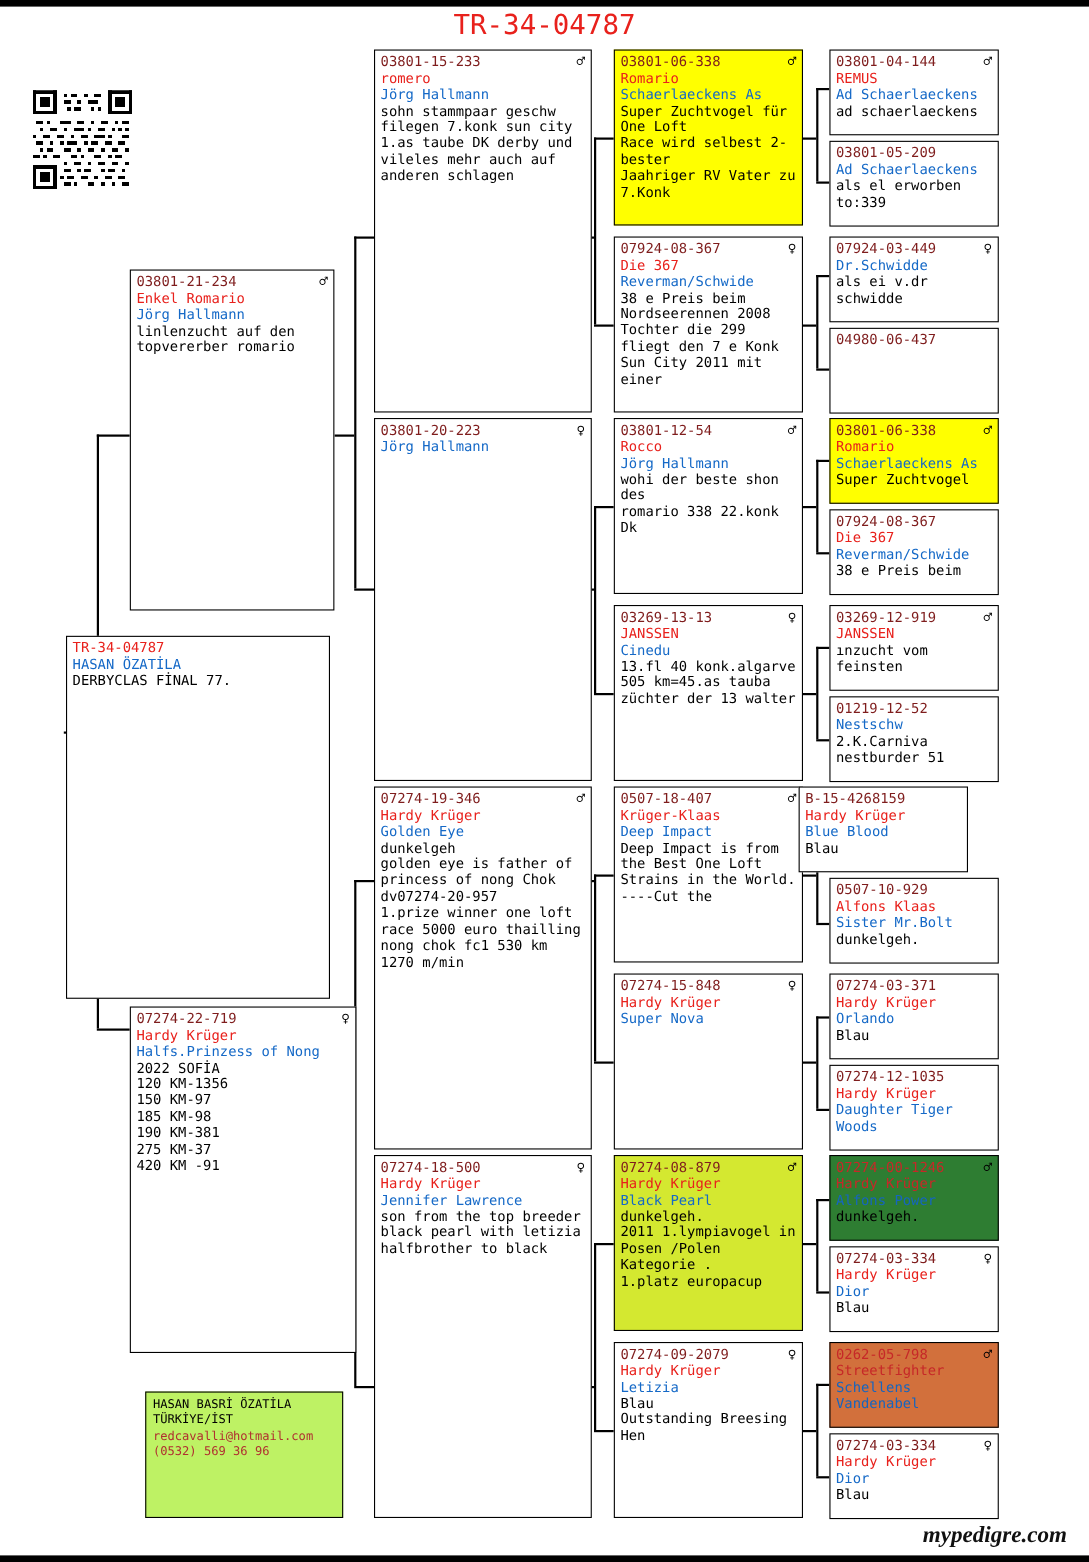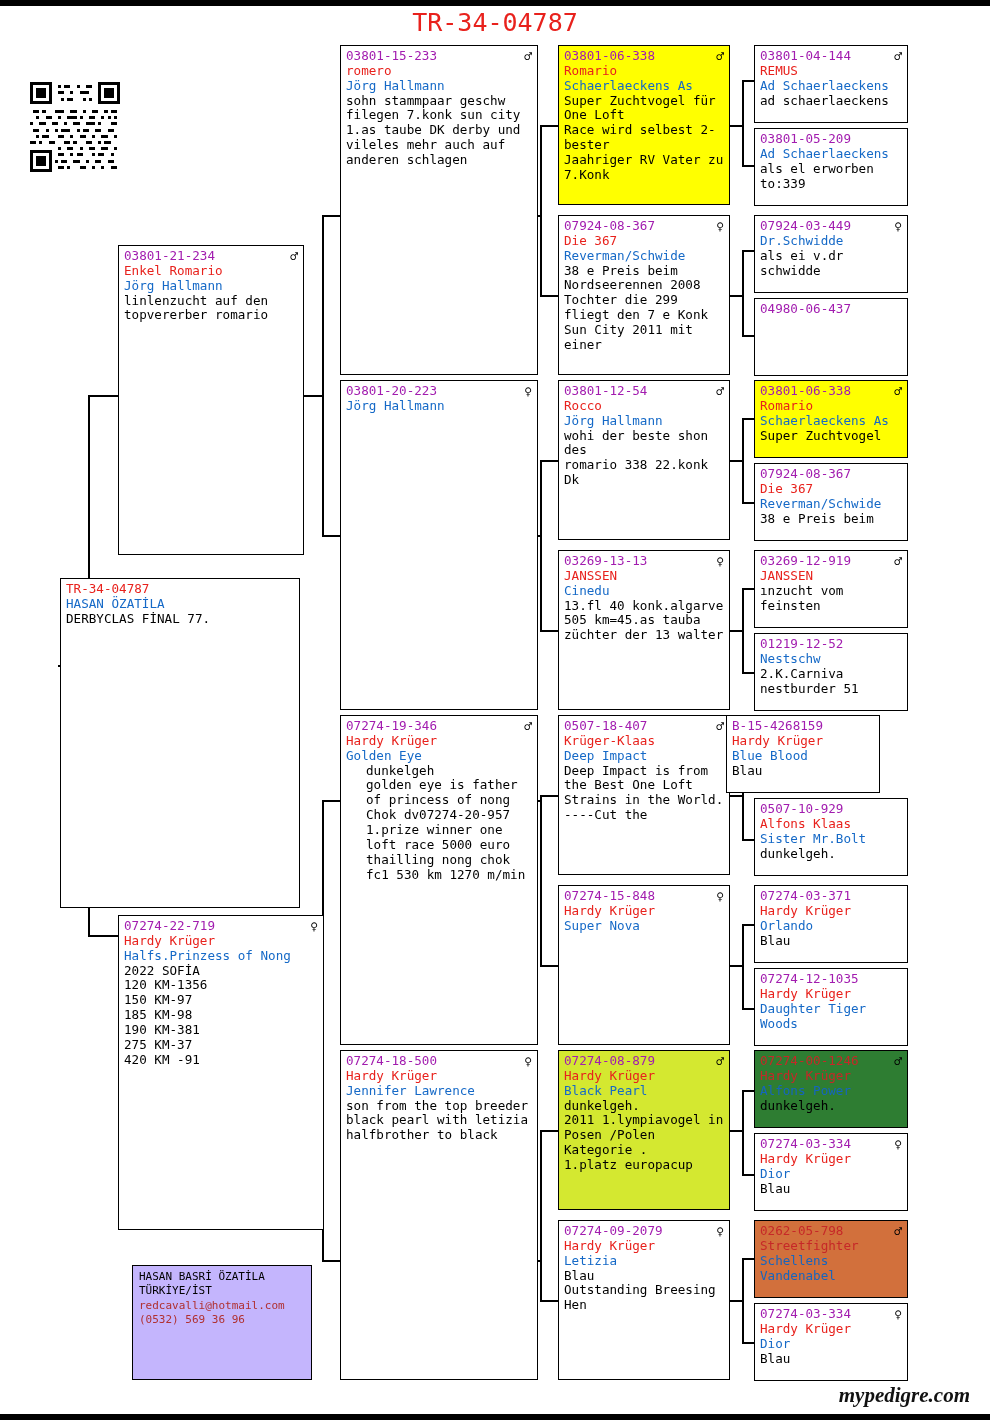--- a/index.html
+++ b/index.html
@@ -31,21 +31,21 @@
   .card{
     position:absolute;
     border:1.5px solid #000;
     background:#fff;
     box-sizing:border-box;
     padding:3px 5px 2px 5px;
     overflow:hidden;
     line-height:1.18;
     font-size:12.6px;
   }
-  .card .ring{color:#a21caf;}
+  .card .ring{color:#7f1d1d;}
   .card .owner{color:#e8211c;}
   .card .name{color:#1569c7;}
   .card .txt{color:#000;}
   .sex{position:absolute;right:5px;top:3px;font-size:13px;color:#000;}
   .hl-yellow{background:#ffff00;}
   .hl-lime{background:#d4e830;}
   .hl-green{background:#2e7d32;}
   .hl-green .ring,.hl-green .owner{color:#c62828;}
   .hl-green .name{color:#1565c0;}
   .hl-green .txt{color:#000;}
@@ -56,21 +56,21 @@
   .subject .ring{color:#e8211c;}
   .subject .name{color:#1569c7;}
 
   
   .ln{position:absolute;background:#000;}
   .lnh{height:1.5px;}
   .lnv{width:1.5px;}
 
   .contact{
     position:absolute;
-    border:1.5px solid #000;background:#c4b5fd;box-sizing:border-box;
+    border:1.5px solid #000;background:#bef264;box-sizing:border-box;
     padding:4px 6px;font-size:11px;line-height:1.3;
   }
   .contact .c1{color:#000;}
   .contact .c2{color:#b03030;}
 </style>
 </head>
 <body>
 
 <div class="topbar"></div>
 <div class="botbar"></div>
@@ -301,21 +301,21 @@
   <div class="owner"></div>
   <div class="name">Jörg Hallmann</div>
   <div class="txt"></div>
 </div>
 
 <div class="card" style="left:340px;top:715px;width:198px;height:330px;">
   <span class="sex">♂</span>
   <div class="ring">07274-19-346</div>
   <div class="owner">Hardy Krüger</div>
   <div class="name">Golden Eye</div>
-  <div class="txt" style="white-space:pre-line;margin-left:20px;">dunkelgeh
+  <div class="txt" style="white-space:pre-line;">dunkelgeh
 golden eye is father of princess of nong Chok dv07274-20-957
 1.prize winner one loft race 5000 euro thailling nong chok fc1 530 km 1270 m/min</div>
 </div>
 
 <div class="card" style="left:340px;top:1050px;width:198px;height:330px;">
   <span class="sex">♀</span>
   <div class="ring">07274-18-500</div>
   <div class="owner">Hardy Krüger</div>
   <div class="name">Jennifer Lawrence</div>
   <div class="txt">son from the top breeder black pearl with letizia halfbrother to black</div>

